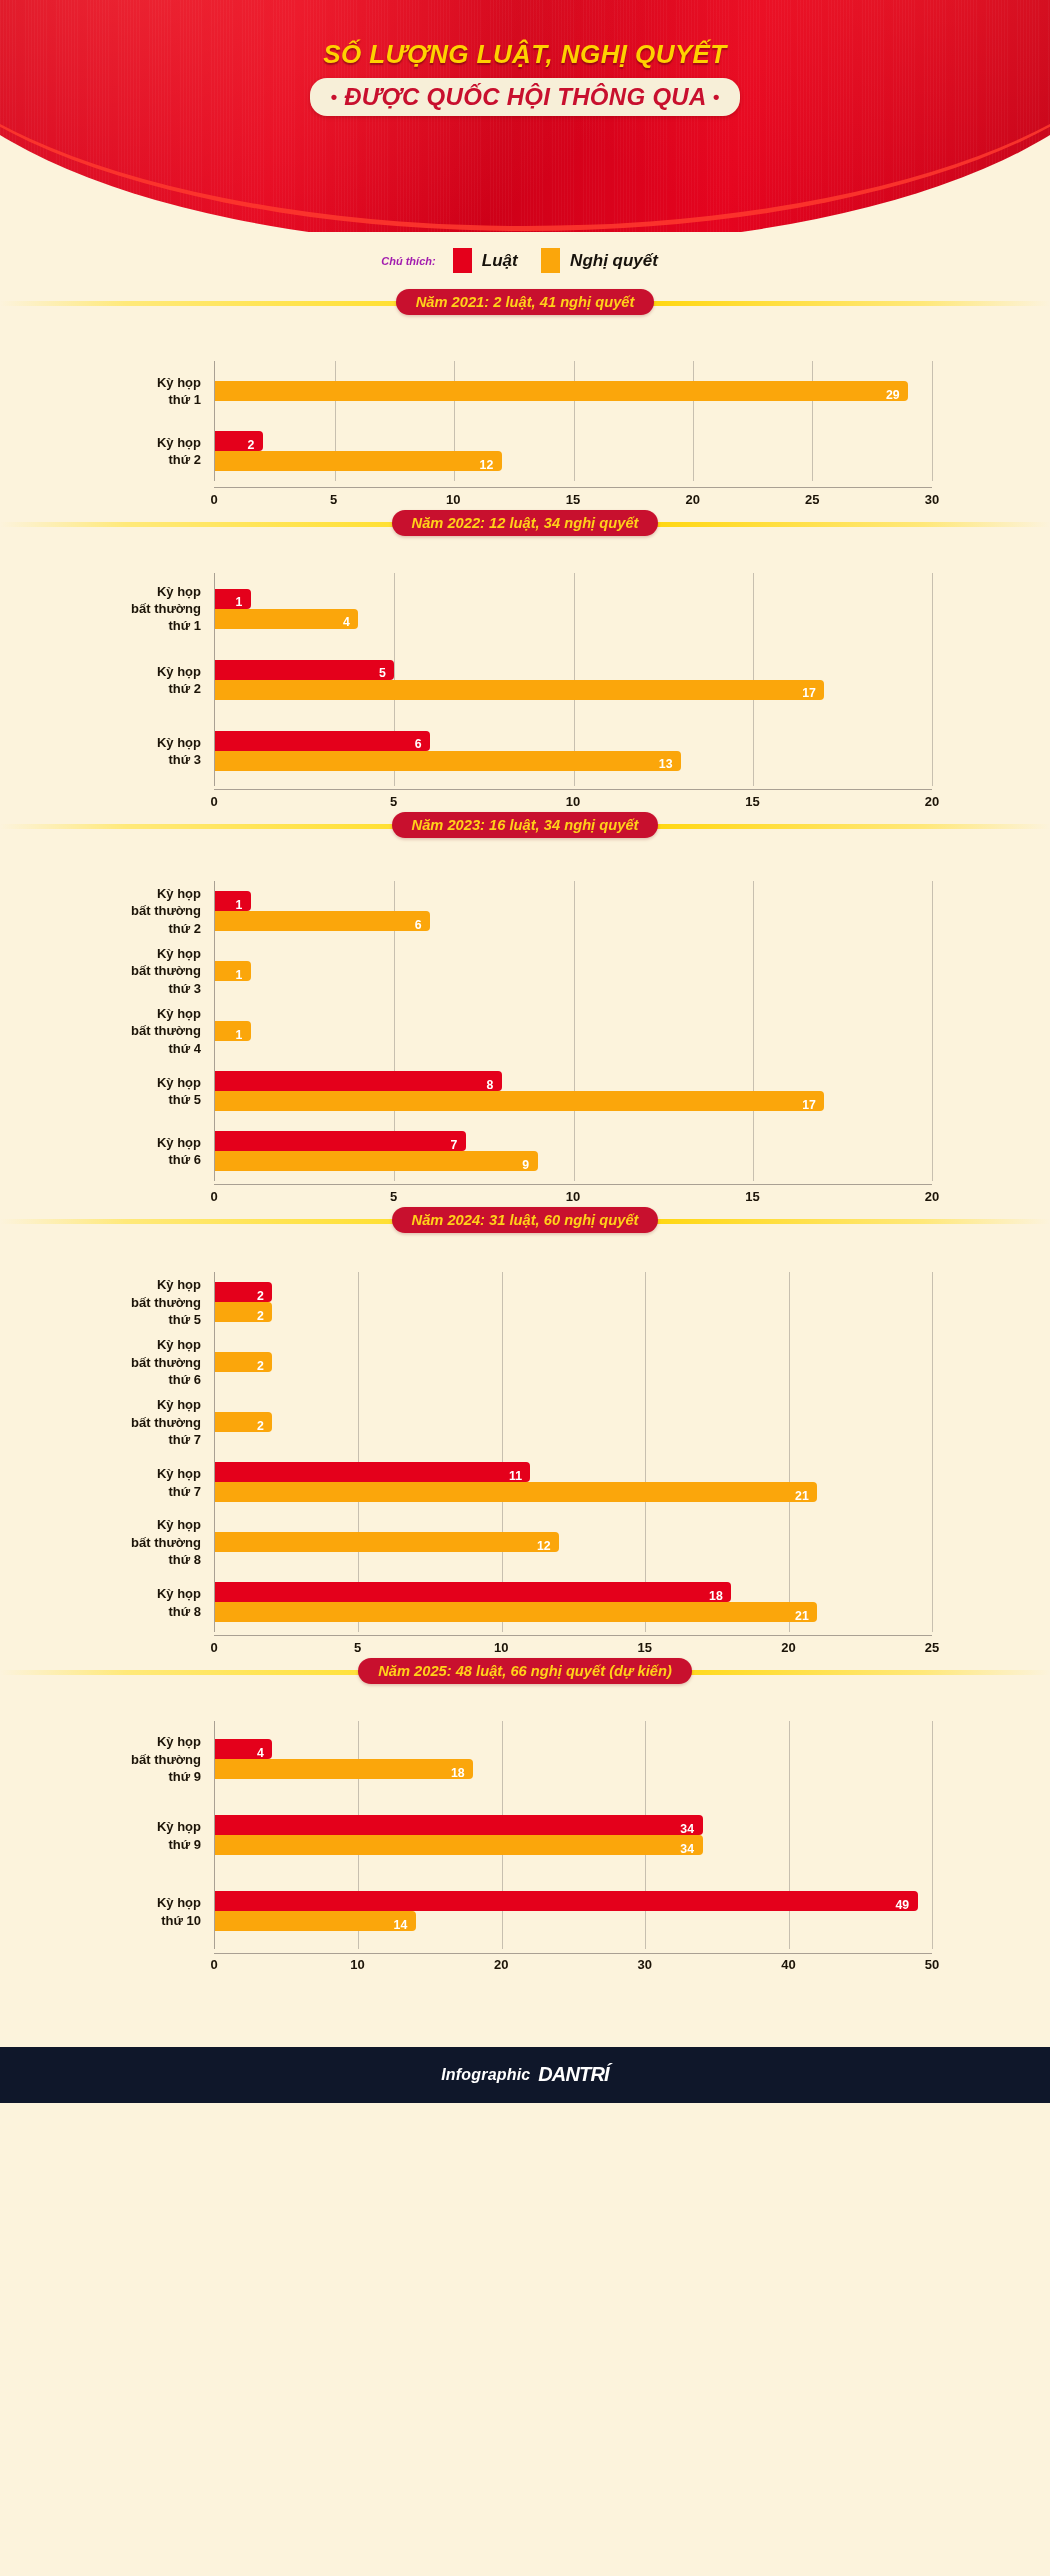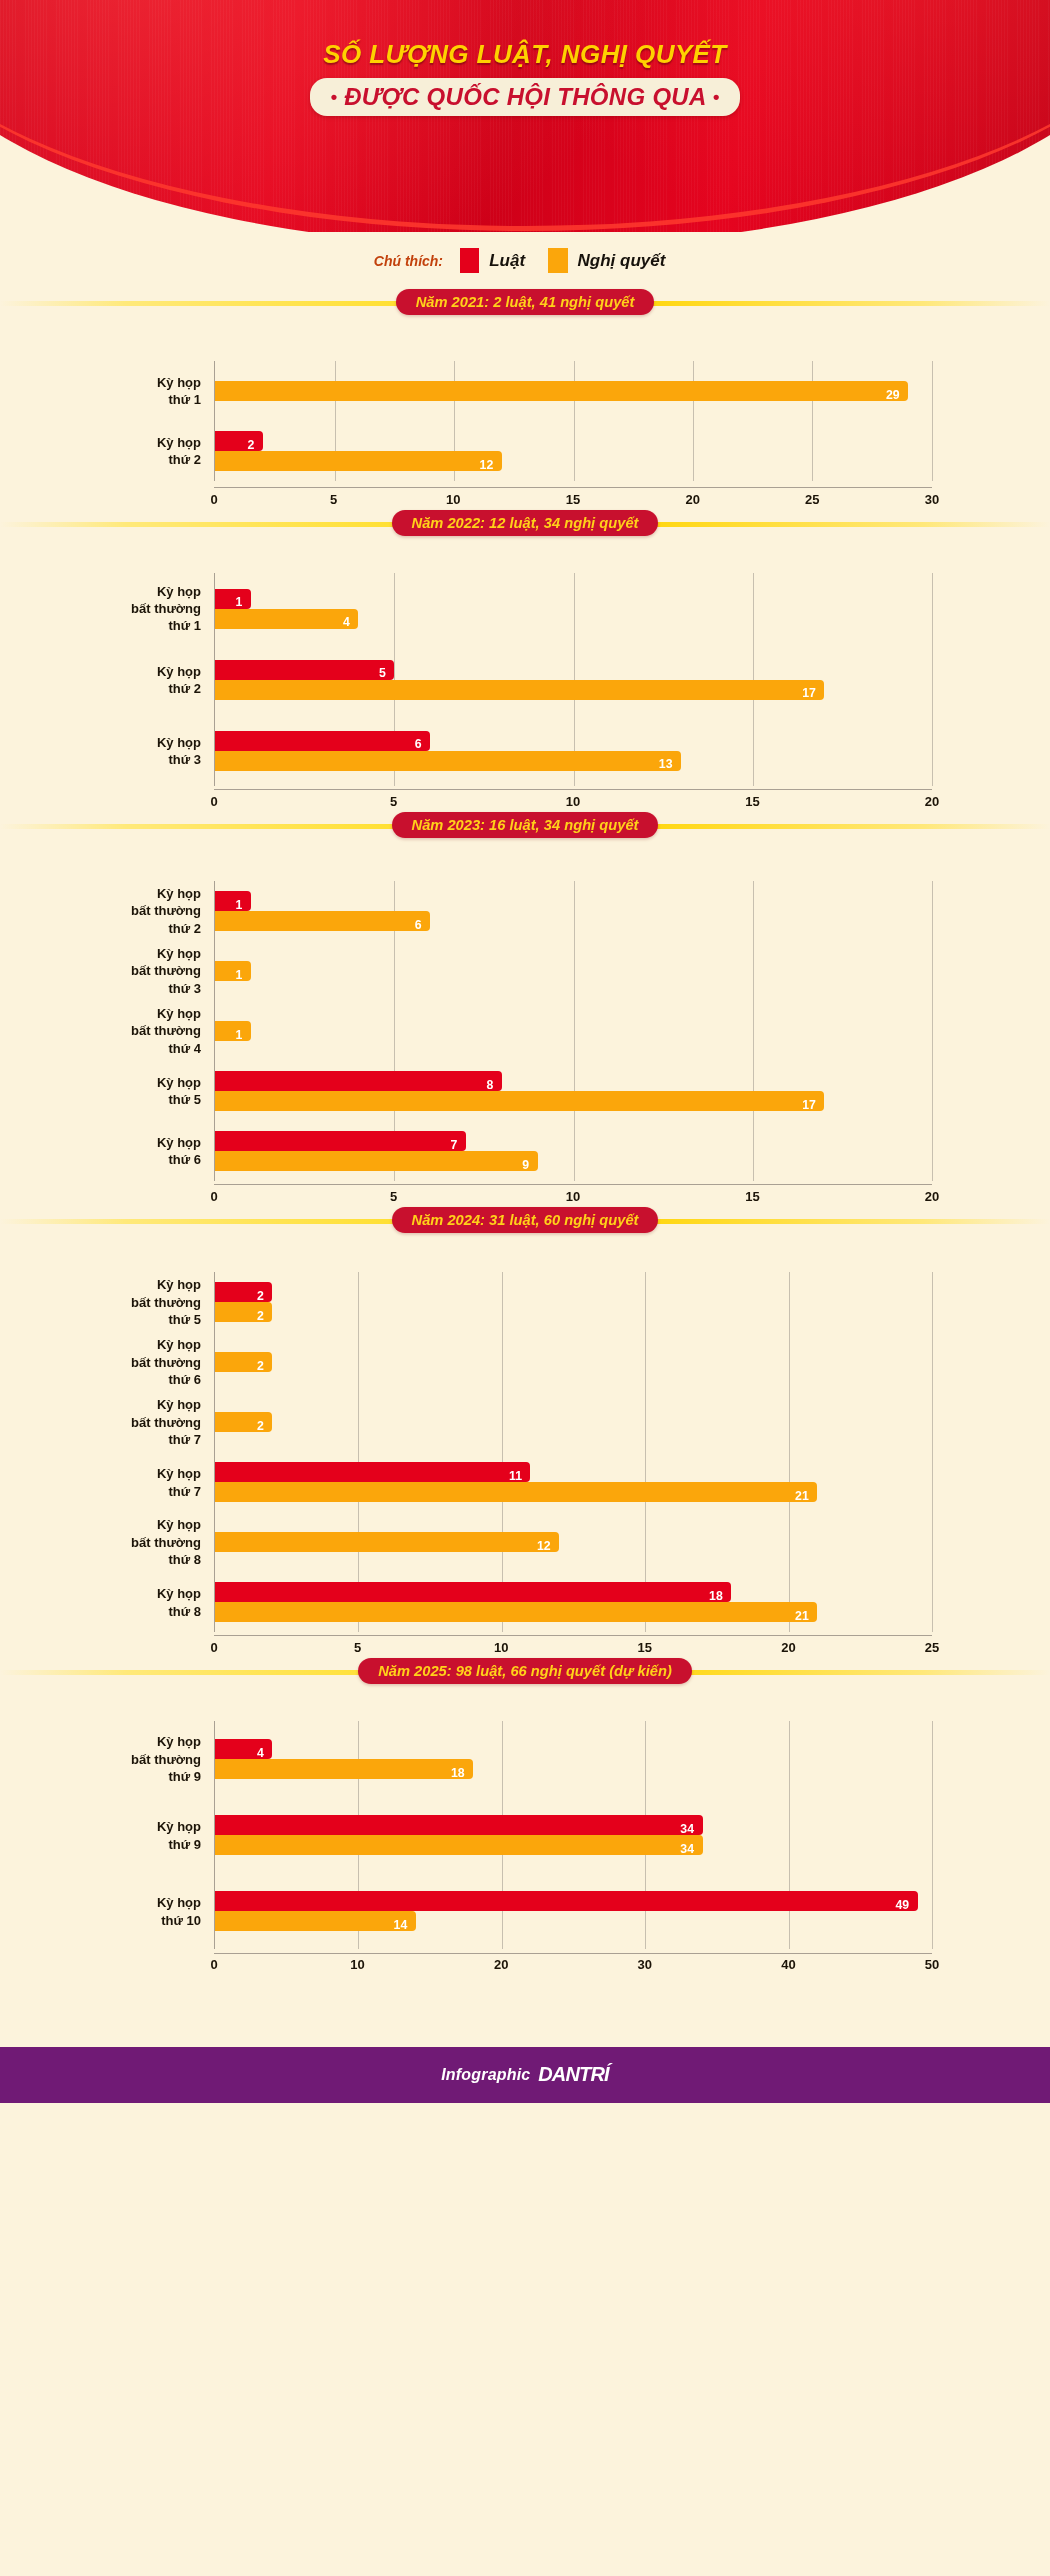--- a/index.html
+++ b/index.html
@@ -85,24 +85,24 @@
   
   .legend {
     display:flex;
     align-items:center;
     justify-content:center;
     gap:12.3px;
     height:57px;
     background:#FCF3DC;
   }
   .legend-title{
-    font-size:14px;
-    font-weight:bold;
-    font-style:italic;
-    color:#c2410c;
+    font-size:11px;
+    font-weight:bold;
+    font-style:italic;
+    color:#a21caf;
     margin-right:4.6px;
   }
   .legend-item{ display:flex; align-items:center; gap:10px; margin-right:10.8px; }
   .legend-swatch{ width:19.3px; height:25.5px; display:block; }
   .legend-swatch.red{ background:#E4001B; }
   .legend-swatch.orange{ background:#FBA60B; }
   .legend-label{
     font-size:17px;
     font-weight:bold;
     font-style:italic;
@@ -211,21 +211,21 @@
     top:3.9px;
     transform:translateX(-50%);
     font-size:13px;
     font-weight:bold;
     color:#1C1408;
   }
 
   
   .footer{
     height:56px;
-    background:#701a75;
+    background:#0f172a;
     display:flex;
     align-items:center;
     justify-content:center;
     gap:7.7px;
   }
   .footer-text{
     color:#FFFFFF;
     font-size:16px;
     font-weight:bold;
     font-style:italic;
@@ -523,21 +523,21 @@
         <div class="axis-tick" style="left: 20%;">5</div>
         <div class="axis-tick" style="left: 40%;">10</div>
         <div class="axis-tick" style="left: 60%;">15</div>
         <div class="axis-tick" style="left: 80%;">20</div>
         <div class="axis-tick" style="left: 100%;">25</div>
       </div>
     </div>
     <div class="section">
       <div class="divider">
         <div class="divider-band"></div>
-        <div class="section-badge">Năm 2025: 98 luật, 66 nghị quyết (dự kiến)</div>
+        <div class="section-badge">Năm 2025: 48 luật, 66 nghị quyết (dự kiến)</div>
       </div>
       <div class="chart" style="padding-top: 37px; padding-bottom: 3.1px;">
         <div class="plot">
           <div class="gridlines">
             <div class="gridline" style="left: 20%;"></div>
             <div class="gridline" style="left: 40%;"></div>
             <div class="gridline" style="left: 60%;"></div>
             <div class="gridline" style="left: 80%;"></div>
             <div class="gridline" style="left: 100%;"></div>
           </div>

